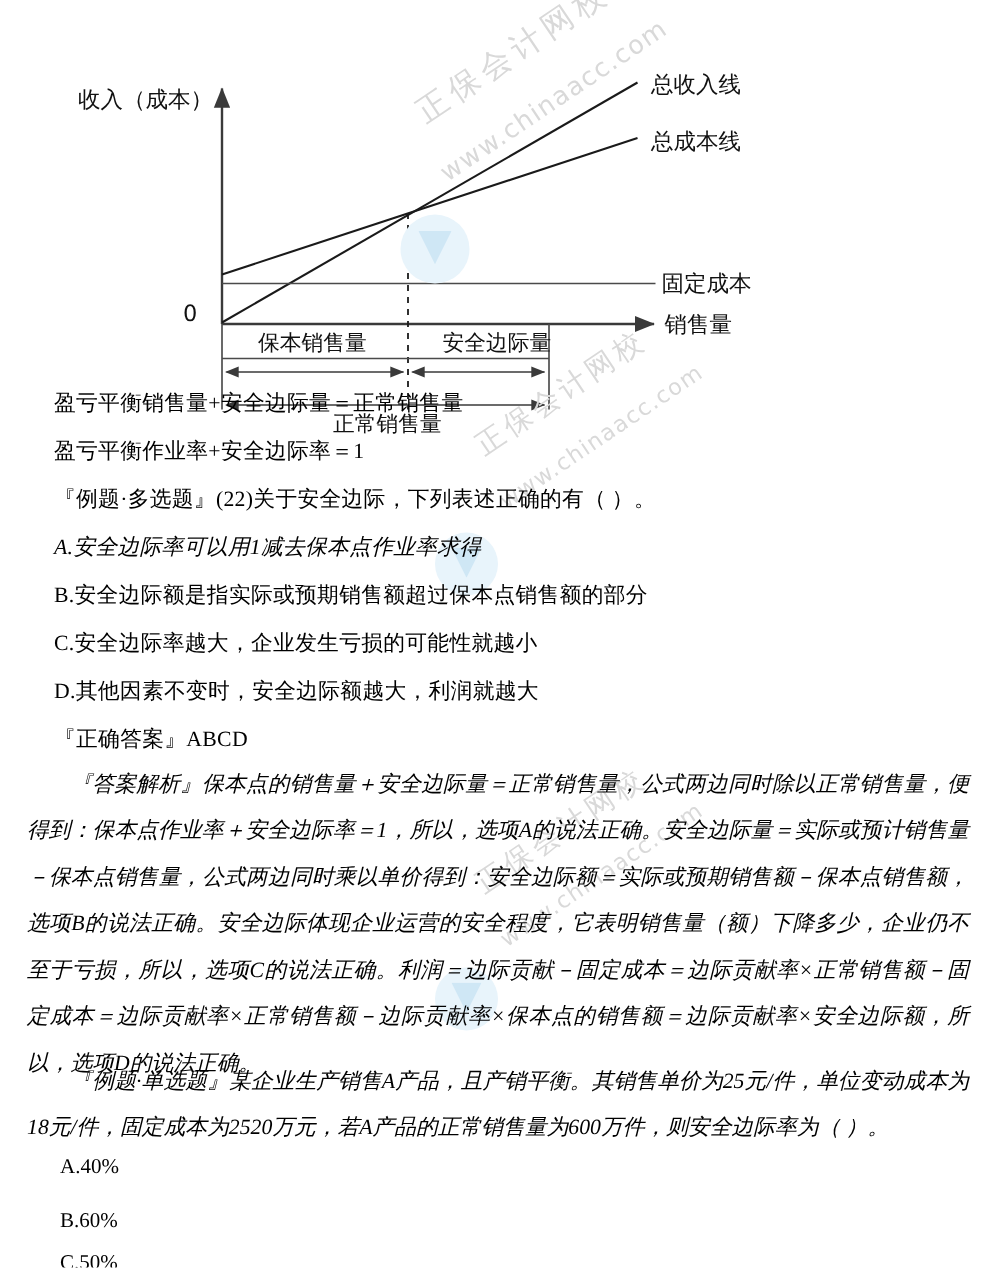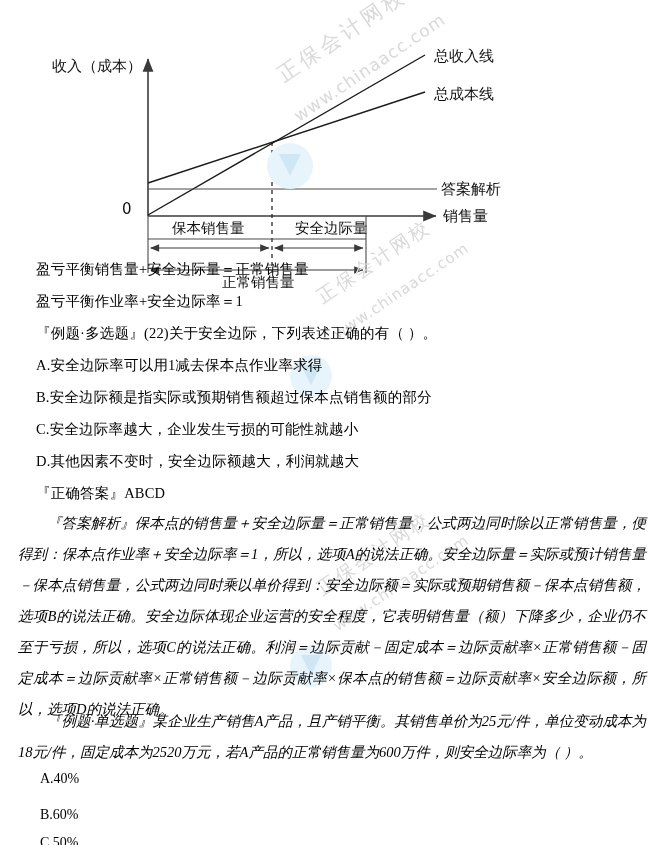--- a/index.html
+++ b/index.html
@@ -135,21 +135,21 @@
   </svg>
 
   <div class="wm-text" style="left:52px; top:14px; color:#111; font-size:15px;">收入（成本）</div>
 
   <div class="wm-text" style="left:122px; top:157px; color:#111; font-size:15px;">0</div>
 
   <div class="wm-text" style="left:434px; top:4px; color:#111; font-size:15px;">总收入线</div>
 
   <div class="wm-text" style="left:434px; top:42px; color:#111; font-size:15px;">总成本线</div>
 
-  <div class="wm-text" style="left:441px; top:137px; color:#111; font-size:15px;">答案解析</div>
+  <div class="wm-text" style="left:441px; top:137px; color:#111; font-size:15px;">固定成本</div>
 
   <div class="wm-text" style="left:443px; top:164px; color:#111; font-size:15px;">销售量</div>
 
   <div class="wm-text" style="left:172px; top:176px; color:#111; font-size:14.5px;text-align:right;">保本销售量</div>
 
   <div class="wm-text" style="left:295px; top:176px; color:#111; font-size:14.5px;">安全边际量</div>
 
   <div class="wm-text" style="left:222px; top:230px; color:#111; font-size:14.5px;">正常销售量</div>
 
   <div class="wm-text" style="left:272px; top:22px; font-size:21px; letter-spacing:4px; transform:rotate(-34deg); transform-origin:left top;">正保会计网校</div>
@@ -165,21 +165,21 @@
   <div class="wm-logo" style="left:290px; top:395px; width:42px; height:42px;"></div>
   <div class="wm-text" style="left:312px; top:330px; font-size:19px; letter-spacing:3px; transform:rotate(-34deg); transform-origin:left top;">正保会计网校</div>
   <div class="wm-text" style="left:330px; top:370px; font-size:15px; letter-spacing:1px; transform:rotate(-34deg); transform-origin:left top;">www.chinaacc.com</div>
 
   <div class="line" style="left:36px; top:12px;">盈亏平衡销售量+安全边际量＝正常销售量</div>
 
   <div class="line" style="left:36px; top:44px;">盈亏平衡作业率+安全边际率＝1</div>
 
   <div class="line" style="left:36px; top:76px;">『例题·多选题』(22)关于安全边际，下列表述正确的有（    ）。</div>
 
-  <div class="line" style="left:36px; top:108px;">A.安全边际率可以用1减去保本点作业率求得</div>
+  <div class="line" style="left:36px; top:108px;font-style:italic;">A.安全边际率可以用1减去保本点作业率求得</div>
 
   <div class="line" style="left:36px; top:140px;">B.安全边际额是指实际或预期销售额超过保本点销售额的部分</div>
 
   <div class="line" style="left:36px; top:172px;">C.安全边际率越大，企业发生亏损的可能性就越小</div>
 
   <div class="line" style="left:36px; top:204px;">D.其他因素不变时，安全边际额越大，利润就越大</div>
 
   <div class="line" style="left:36px; top:236px;">『正确答案』ABCD</div>
 
   <div class="para" style="left:18px; top:258px; width:628px;">『答案解析』保本点的销售量＋安全边际量＝正常销售量，公式两边同时除以正常销售量，便得到：保本点作业率＋安全边际率＝1，所以，选项A的说法正确。安全边际量＝实际或预计销售量－保本点销售量，公式两边同时乘以单价得到：安全边际额＝实际或预期销售额－保本点销售额，选项B的说法正确。安全边际体现企业运营的安全程度，它表明销售量（额）下降多少，企业仍不至于亏损，所以，选项C的说法正确。利润＝边际贡献－固定成本＝边际贡献率×正常销售额－固定成本＝边际贡献率×正常销售额－边际贡献率×保本点的销售额＝边际贡献率×安全边际额，所以，选项D的说法正确。</div>

